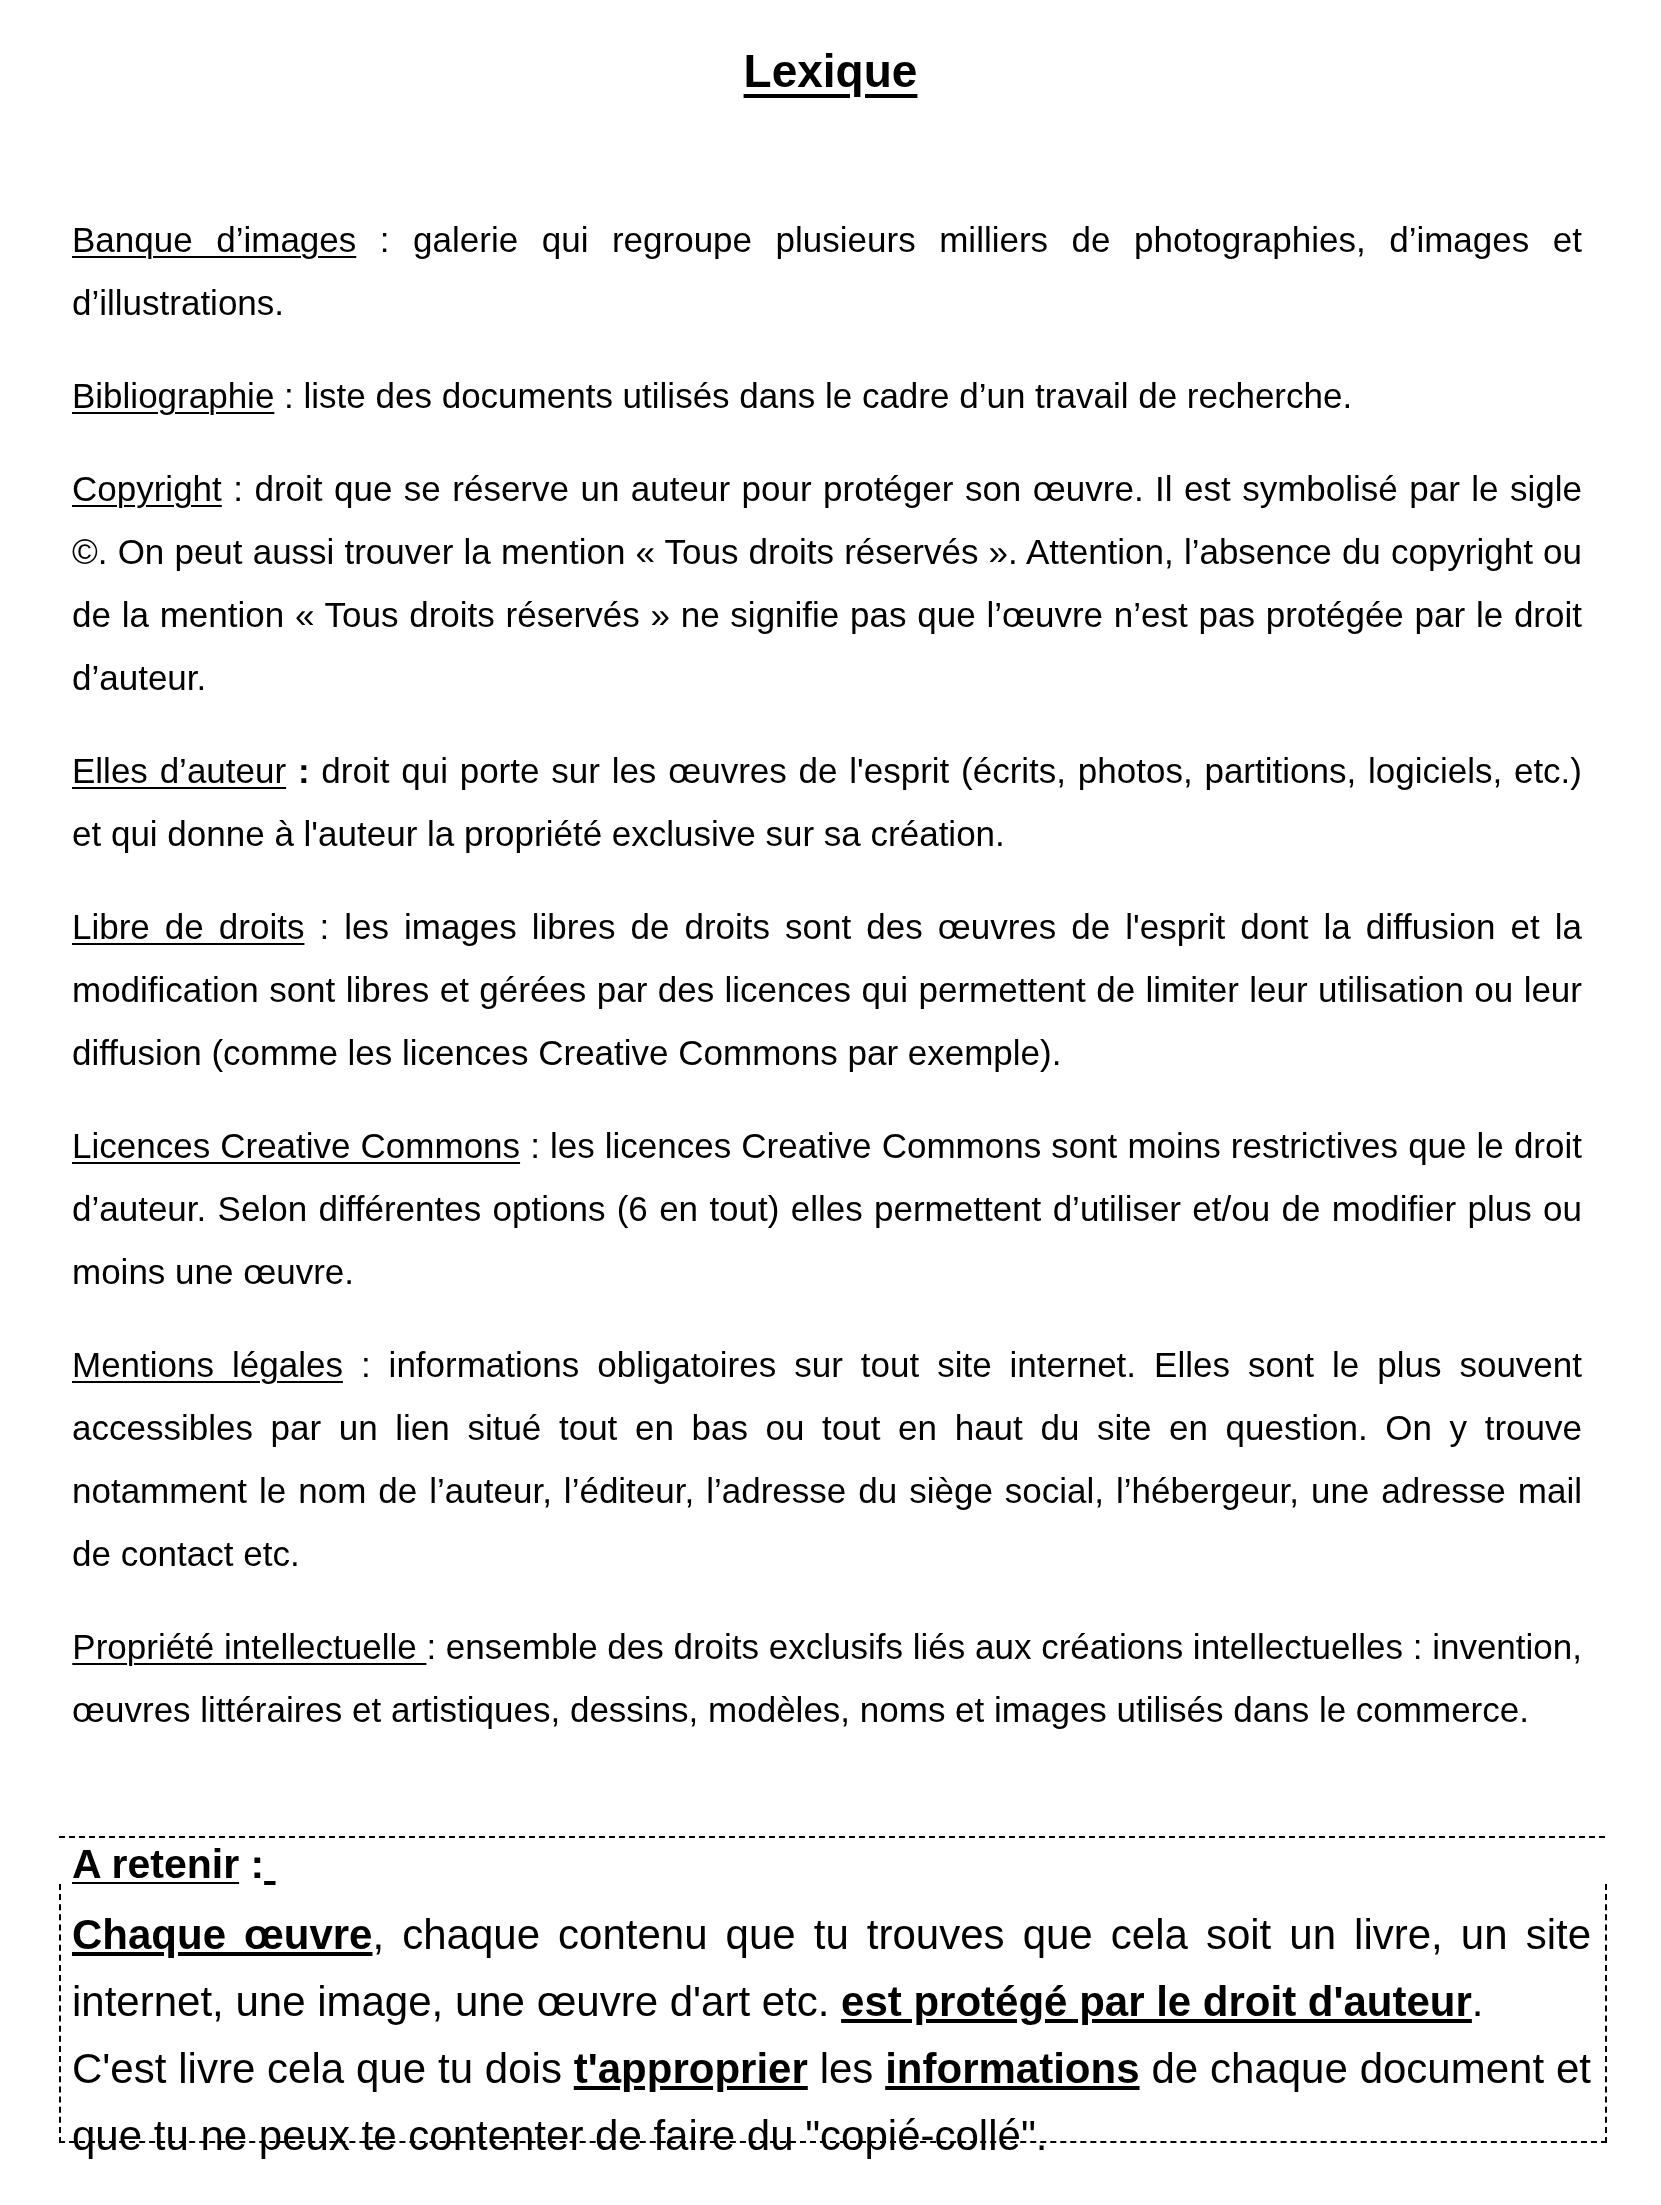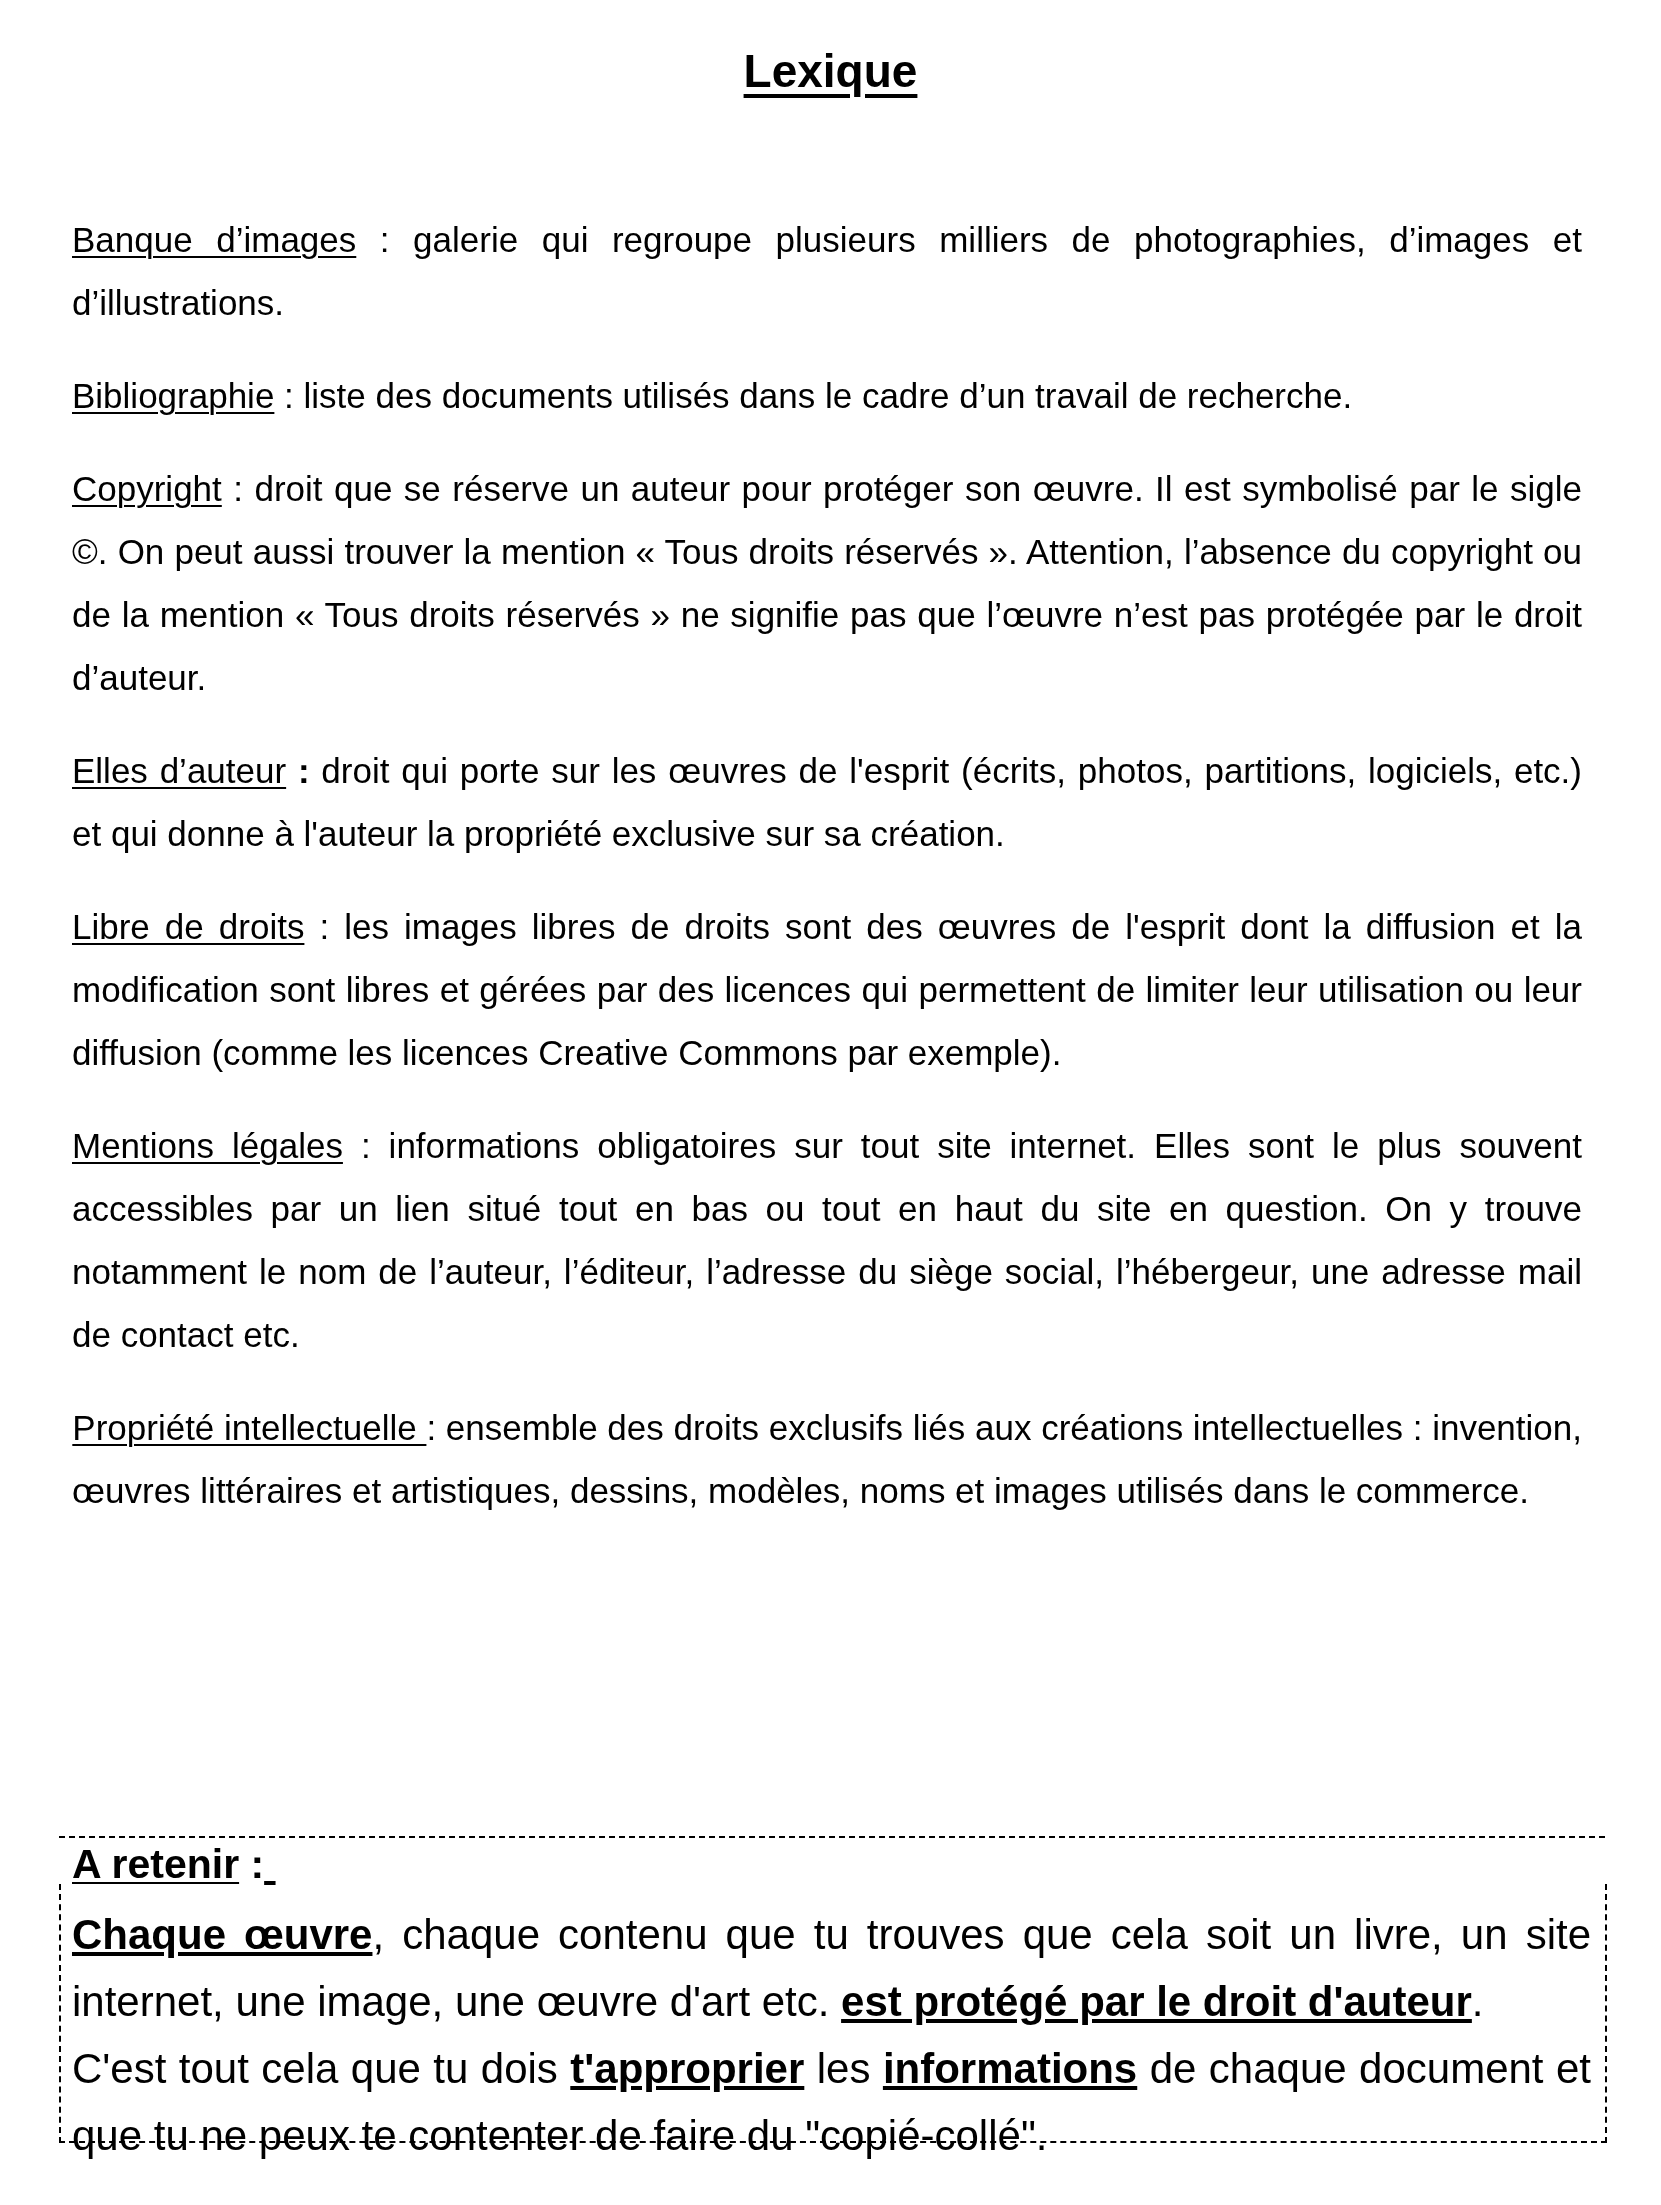--- a/index.html
+++ b/index.html
@@ -48,26 +48,27 @@
 <body>
 
 <h1 class="title"><span>Lexique</span></h1>
 
 <div class="entries">
   <p class="entry"><span class="term">Banque d’images</span><span> : </span><span>galerie qui regroupe plusieurs milliers de photographies, d’images et d’illustrations.</span></p>
   <p class="entry"><span class="term">Bibliographie</span><span> : </span><span>liste des documents utilisés dans le cadre d’un travail de recherche.</span></p>
   <p class="entry"><span class="term">Copyright</span><span> : </span><span>droit que se réserve un auteur pour protéger son œuvre. Il est symbolisé par le sigle ©. On peut aussi trouver la mention « Tous droits réservés ». Attention, l’absence du copyright ou de la mention « Tous droits réservés » ne signifie pas que l’œuvre n’est pas protégée par le droit d’auteur.</span></p>
   <p class="entry"><span class="term">Elles d’auteur</span><span class="sep-bold"> : </span><span>droit qui porte sur les œuvres de l'esprit (écrits, photos, partitions, logiciels, etc.) et qui donne à l'auteur la propriété exclusive sur sa création.</span></p>
   <p class="entry"><span class="term">Libre de droits</span><span> : </span><span>les images libres de droits sont des œuvres de l'esprit dont la diffusion et la modification sont libres et gérées par des licences qui permettent de limiter leur utilisation ou leur diffusion (comme les licences Creative Commons par exemple).</span></p>
+  <p class="entry"><span class="term">Licences Creative Commons</span><span> : </span><span>les licences Creative Commons sont moins restrictives que le droit d’auteur. Selon différentes options (6 en tout) elles permettent d’utiliser et/ou de modifier plus ou moins une œuvre.</span></p>
   <p class="entry"><span class="term">Mentions légales</span><span> : </span><span>informations obligatoires sur tout site internet. Elles sont le plus souvent accessibles par un lien situé tout en bas ou tout en haut du site en question. On y trouve notamment le nom de l’auteur, l’éditeur, l’adresse du siège social, l’hébergeur, une adresse mail de contact etc.</span></p>
   <p class="entry left"><span class="term" style="white-space:pre-wrap">Propriété intellectuelle </span><span>: </span><span>ensemble des droits exclusifs liés aux créations intellectuelles : invention, œuvres littéraires et artistiques, dessins, modèles, noms et images utilisés dans le commerce.</span></p>
 </div>
 
 <div class="box-top"></div>
 <div class="box"></div>
 
 <div class="retenir"><span class="lab">A retenir</span><span class="colon"> :</span><span class="ul" style="white-space:pre"> </span></div>
 
 <div class="box-text">
   <p><span class="b">Chaque œuvre</span><span>, chaque contenu que tu trouves que cela soit un livre, un site internet, une image, une œuvre d'art etc. </span><span class="b">est protégé par le droit d'auteur</span><span>.</span></p>
-  <p><span>C'est tout cela que tu dois </span><span class="b">t'approprier</span><span> les </span><span class="b">informations</span><span> de chaque document et que tu ne peux te contenter de faire du "copié-collé".</span></p>
+  <p><span>C'est livre cela que tu dois </span><span class="b">t'approprier</span><span> les </span><span class="b">informations</span><span> de chaque document et que tu ne peux te contenter de faire du "copié-collé".</span></p>
 </div>
 
 
 </body></html>

